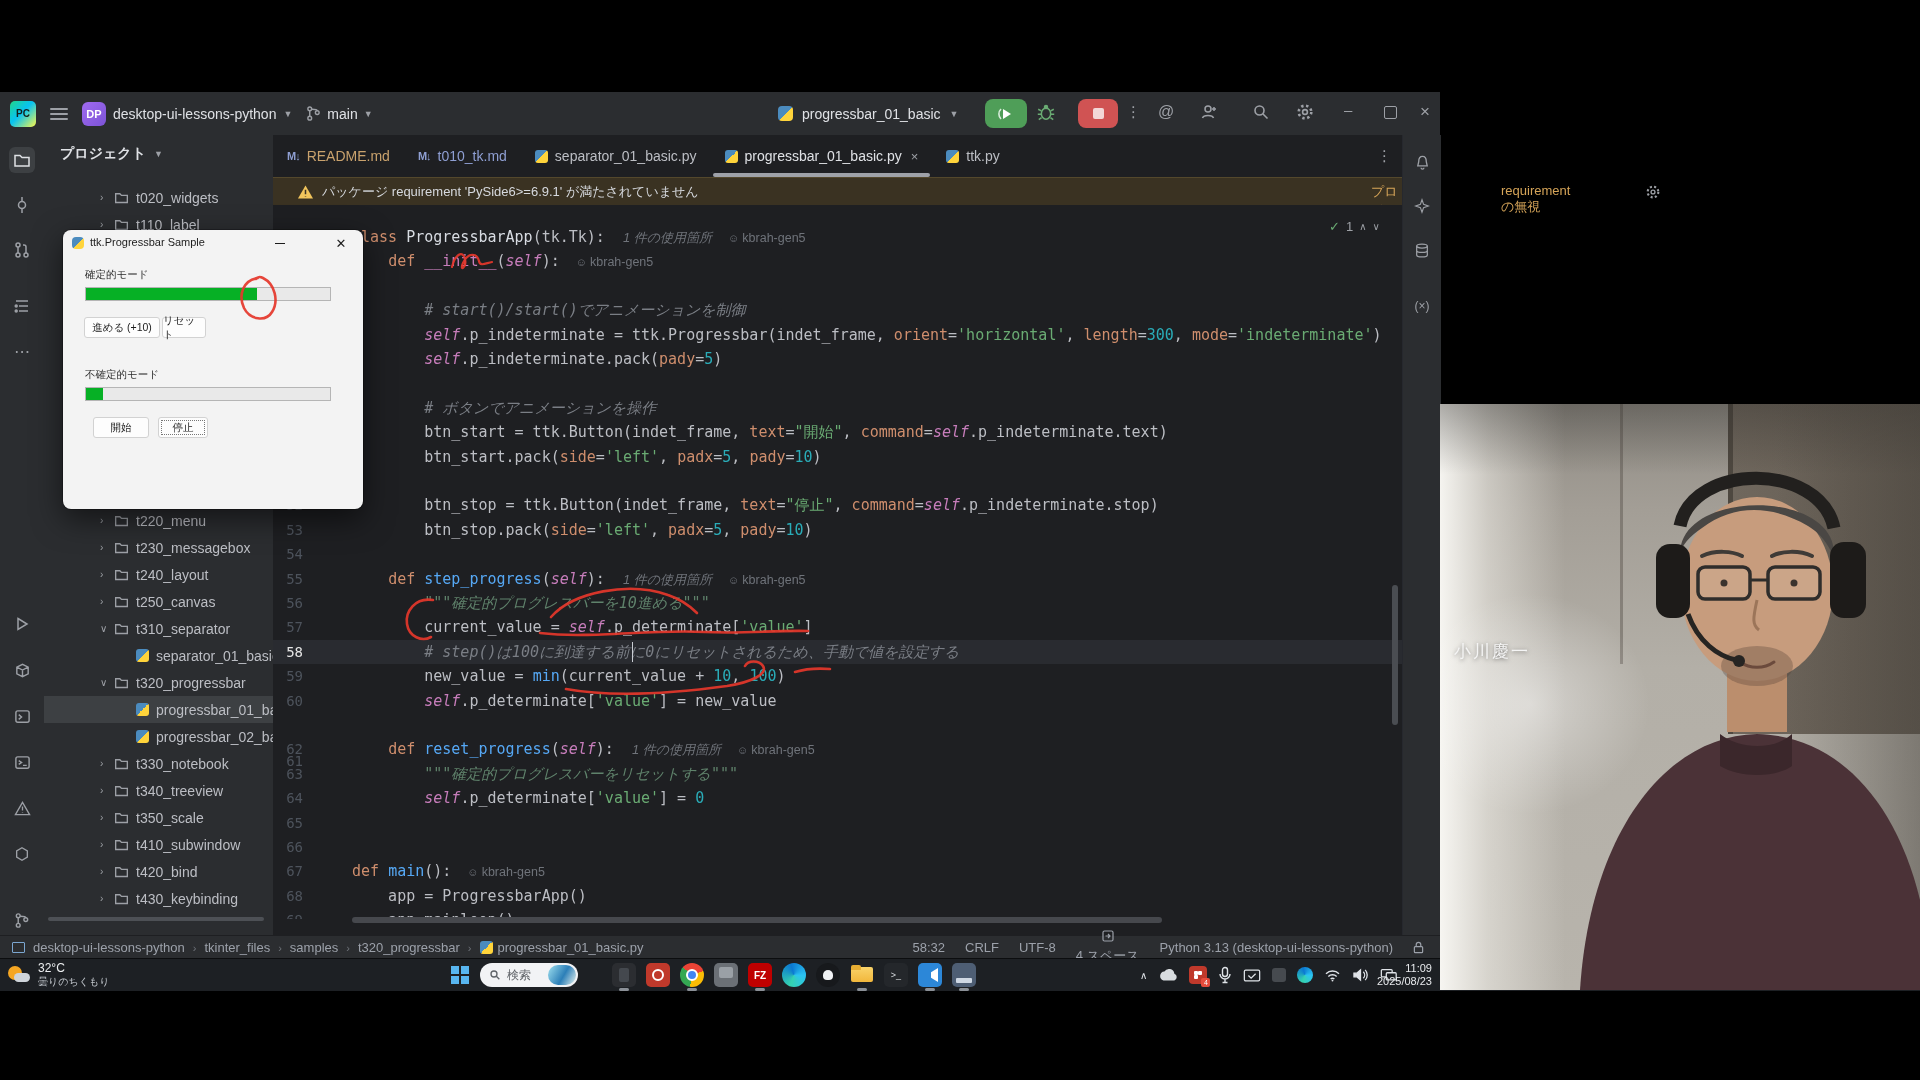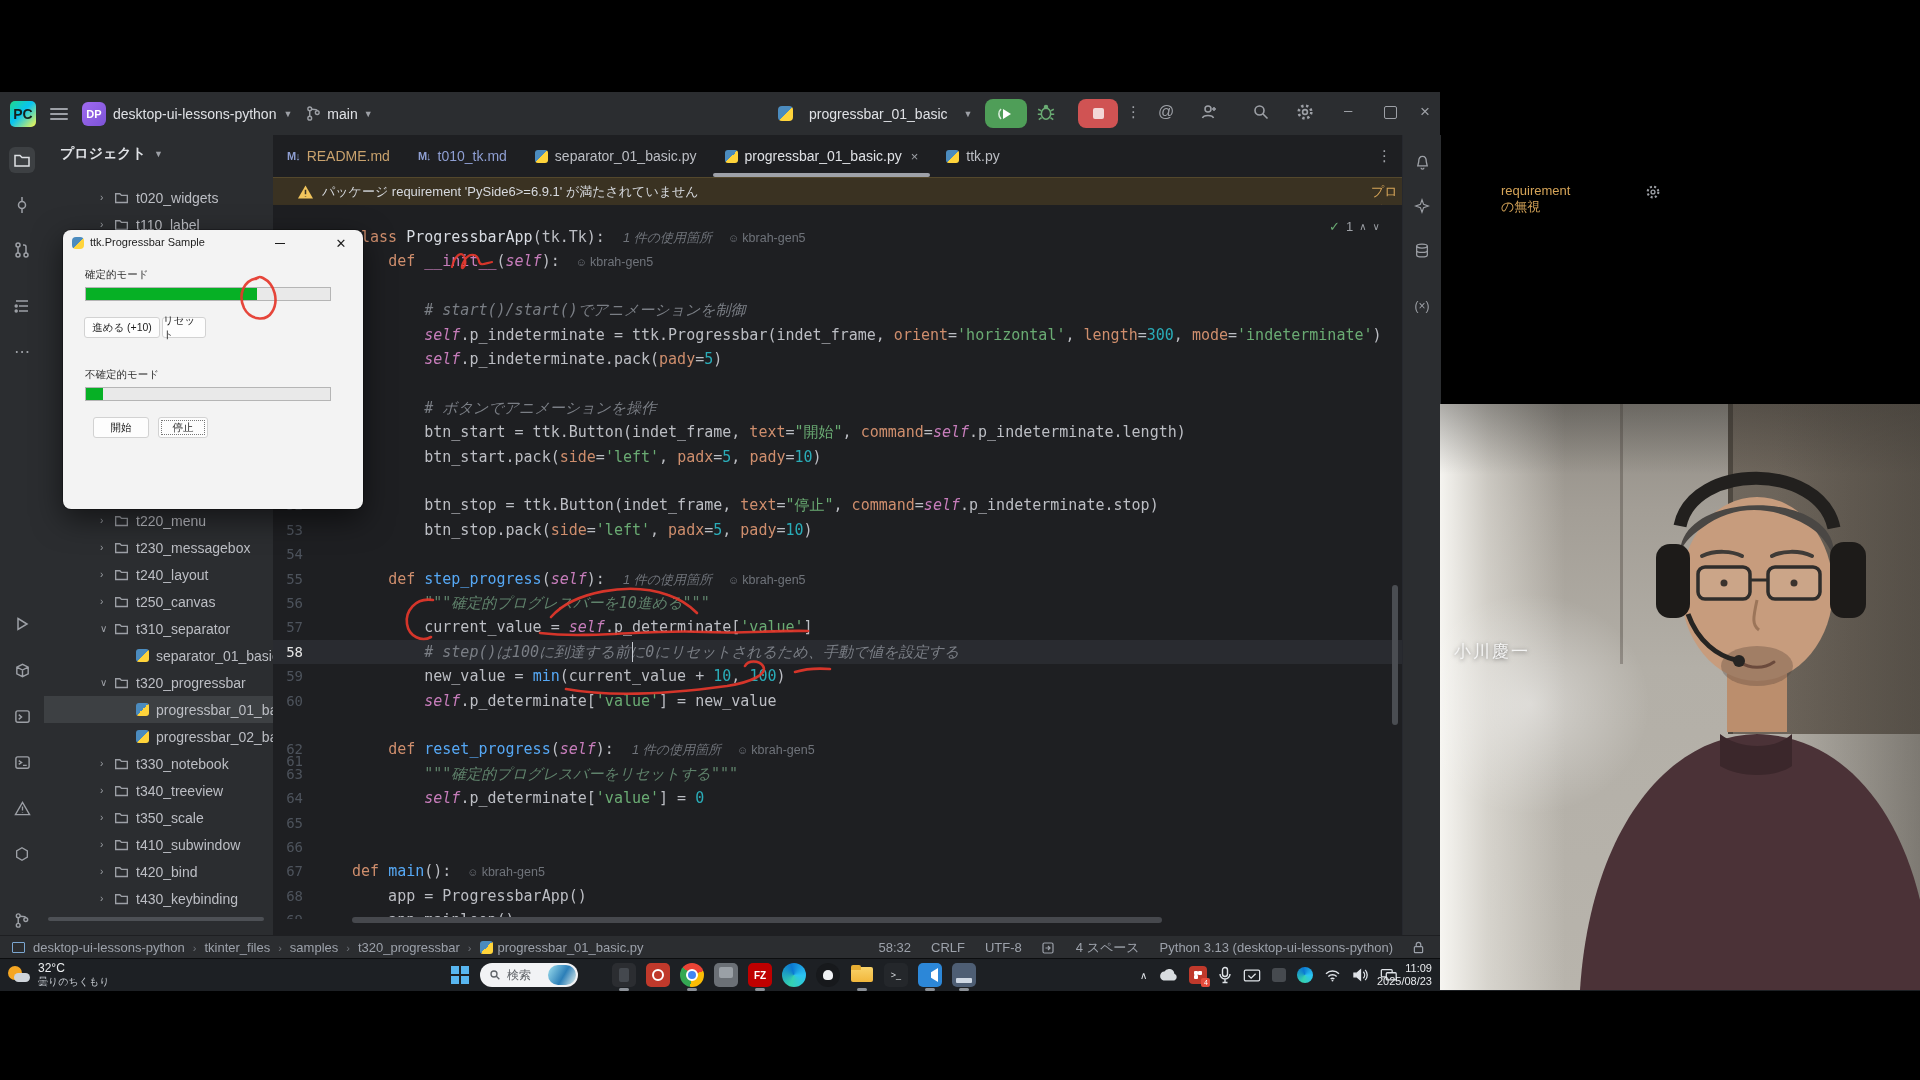--- a/index.html
+++ b/index.html
@@ -4,29 +4,29 @@
 <style>
   html,body{margin:0;padding:0;background:#000;}
   .stage{position:relative;width:1920px;height:1080px;background:#000;overflow:hidden;
          font-family:"Liberation Sans","DejaVu Sans",sans-serif;-webkit-font-smoothing:antialiased;}
   .abs{position:absolute;}
   
   .ide{left:0;top:92px;width:1440px;height:866px;background:#1e1f22;z-index:10;}
   .toolbar{left:0;top:0;width:1440px;height:43px;background:#2b2d30;border-bottom:1px solid #1e1f22;}
   .tb-left{left:10px;top:0;height:43px;display:flex;align-items:center;gap:14px;}
   .logo{width:26px;height:26px;border-radius:5px;background:linear-gradient(135deg,#21d789,#07c3f2 45%,#fcf84a);
-        display:flex;align-items:center;justify-content:center;color:#15201b;font-weight:bold;font-size:14px;}
+        display:flex;align-items:center;justify-content:center;color:#15201b;font-weight:bold;font-size:10px;}
   .burger{width:18px;height:12px;display:flex;flex-direction:column;justify-content:space-between;cursor:pointer;}
   .burger span{height:2px;background:#9da0a6;border-radius:1px;}
   .proj-widget{display:flex;align-items:center;gap:7px;color:#dfe1e5;font-size:14px;}
   .dp-badge{width:24px;height:24px;border-radius:6px;background:linear-gradient(135deg,#a06bf0,#7c53d6);
             color:#fff;font-size:11px;font-weight:bold;display:flex;align-items:center;justify-content:center;}
   .chev{color:#9da0a6;font-size:9px;}
   .branch-widget{display:flex;align-items:center;gap:6px;color:#dfe1e5;font-size:14px;}
-  .runcfg{left:778px;top:0;height:43px;display:flex;align-items:center;gap:16px;color:#dfe1e5;font-size:14px;}
+  .runcfg{left:778px;top:0;height:43px;display:flex;align-items:center;gap:9px;color:#dfe1e5;font-size:14px;}
   .pybadge{width:15px;height:15px;border-radius:4px;background:linear-gradient(135deg,#4b8bbe 50%,#ffd43b 50%);}
   .runbtn{left:985px;top:7px;width:42px;height:29px;border-radius:8px;background:#4f9e58;display:flex;align-items:center;justify-content:center;}
   .stopbtn{left:1078px;top:7px;width:40px;height:29px;border-radius:8px;background:#d05353;display:flex;align-items:center;justify-content:center;}
   .stopbtn span{width:11px;height:11px;border-radius:2px;background:#f3d7d7;}
   .wbtn{color:#9da0a6;font-size:15px;}
   
   .lstrip{left:0;top:43px;width:44px;height:800px;background:#2b2d30;border-right:1px solid #26282e;}
   .rstrip{left:1402px;top:43px;width:38px;height:800px;background:#2b2d30;border-left:1px solid #26282e;}
   .sicon{position:absolute;left:9px;width:26px;height:26px;display:flex;align-items:center;justify-content:center;color:#9da0a6;}
   .rstrip .sicon{left:6px;}
@@ -555,21 +555,21 @@
           <div class="crow" style="top: 146.4px;">
             <div class="gut">47</div>
             <div class="ctx"></div>
           </div>
           <div class="crow" style="top: 170.8px;">
             <div class="gut">48</div>
             <div class="ctx"><span class="tk-pl">        </span><span class="tk-cm"># ボタンでアニメーションを操作</span></div>
           </div>
           <div class="crow" style="top: 195.2px;">
             <div class="gut">49</div>
-            <div class="ctx"><span class="tk-pl">        btn_start = ttk.Button(indet_frame, </span><span class="tk-pr">text</span><span class="tk-pl">=</span><span class="tk-st">"開始"</span><span class="tk-pl">, </span><span class="tk-pr">command</span><span class="tk-pl">=</span><span class="tk-sf">self</span><span class="tk-pl">.p_indeterminate.length)</span></div>
+            <div class="ctx"><span class="tk-pl">        btn_start = ttk.Button(indet_frame, </span><span class="tk-pr">text</span><span class="tk-pl">=</span><span class="tk-st">"開始"</span><span class="tk-pl">, </span><span class="tk-pr">command</span><span class="tk-pl">=</span><span class="tk-sf">self</span><span class="tk-pl">.p_indeterminate.text)</span></div>
           </div>
           <div class="crow" style="top: 219.6px;">
             <div class="gut">50</div>
             <div class="ctx"><span class="tk-pl">        btn_start.pack(</span><span class="tk-pr">side</span><span class="tk-pl">=</span><span class="tk-st">'left'</span><span class="tk-pl">, </span><span class="tk-pr">padx</span><span class="tk-pl">=</span><span class="tk-nm">5</span><span class="tk-pl">, </span><span class="tk-pr">pady</span><span class="tk-pl">=</span><span class="tk-nm">10</span><span class="tk-pl">)</span></div>
           </div>
           <div class="crow" style="top: 244px;">
             <div class="gut">51</div>
             <div class="ctx"></div>
           </div>
           <div class="crow" style="top: 268.4px;">
@@ -666,21 +666,21 @@
           <span style="display: inline-flex; align-items: center; gap: 5px;">samples</span>
           <span class="sep">›</span>
           <span style="display: inline-flex; align-items: center; gap: 5px;">t320_progressbar</span>
           <span class="sep">›</span>
           <span style="display: inline-flex; align-items: center; gap: 5px;"><span style="width:13px;height:13px;border-radius:3px;background:linear-gradient(135deg,#4b8bbe 50%,#ffd43b 50%);display:inline-block;flex:none;"></span> progressbar_01_basic.py</span>
         </div>
       <div class="sright">
         <span>58:32</span>
         <span>CRLF</span>
         <span>UTF-8</span>
-        <span style="display:flex;align-items:center;gap:22px;">
+        <span style="display:flex;align-items:center;gap:5px;flex-direction:column;">
           <svg width="12" height="12" viewBox="0 0 12 12">
               <g stroke="#9ca1aa" stroke-width="1.2" fill="none">
                 <rect x="1" y="1" width="10" height="10" rx="1.5"></rect>
                 <path d="M3.5 6 h4 M6 4 l2 2 -2 2"></path>
               </g>
             </svg>
           <span>4 スペース</span>
         </span>
         <span>Python 3.13 (desktop-ui-lessons-python)</span>
         <svg width="11" height="13" viewBox="0 0 12 14">

